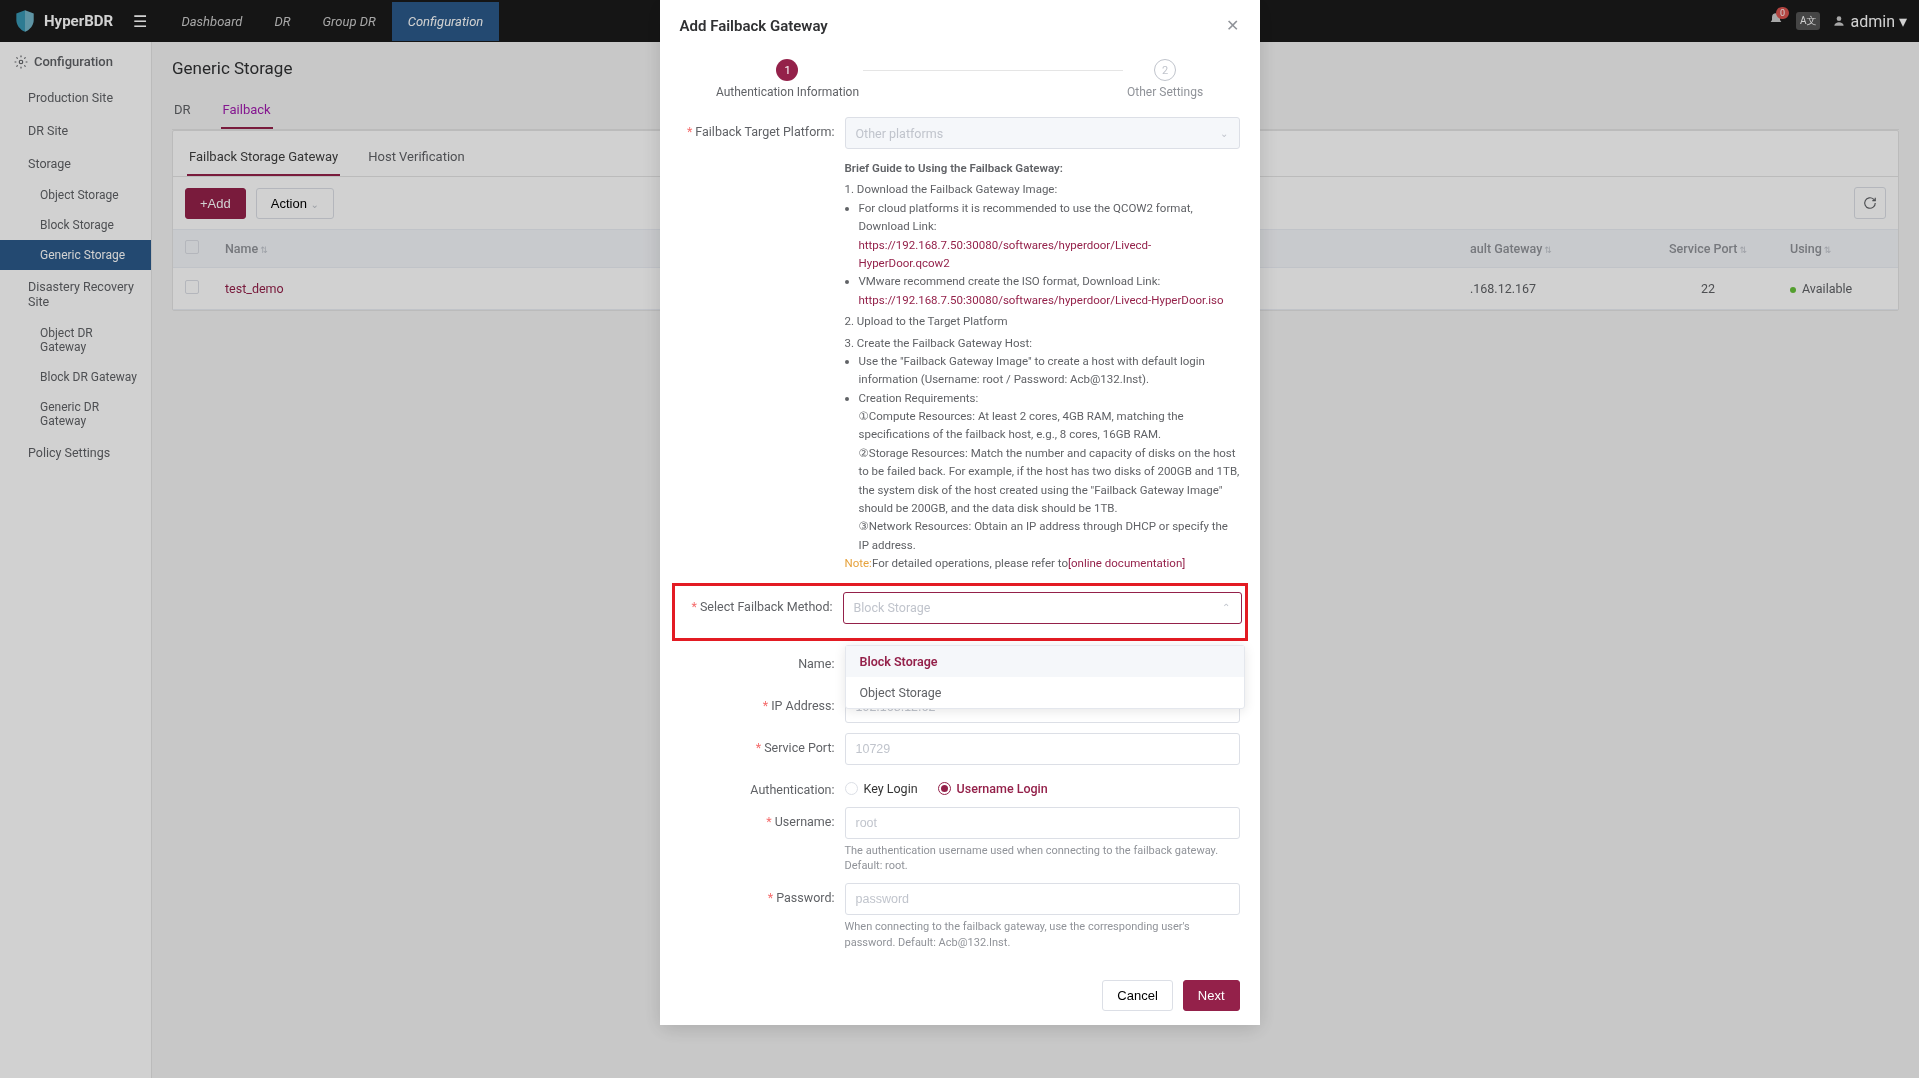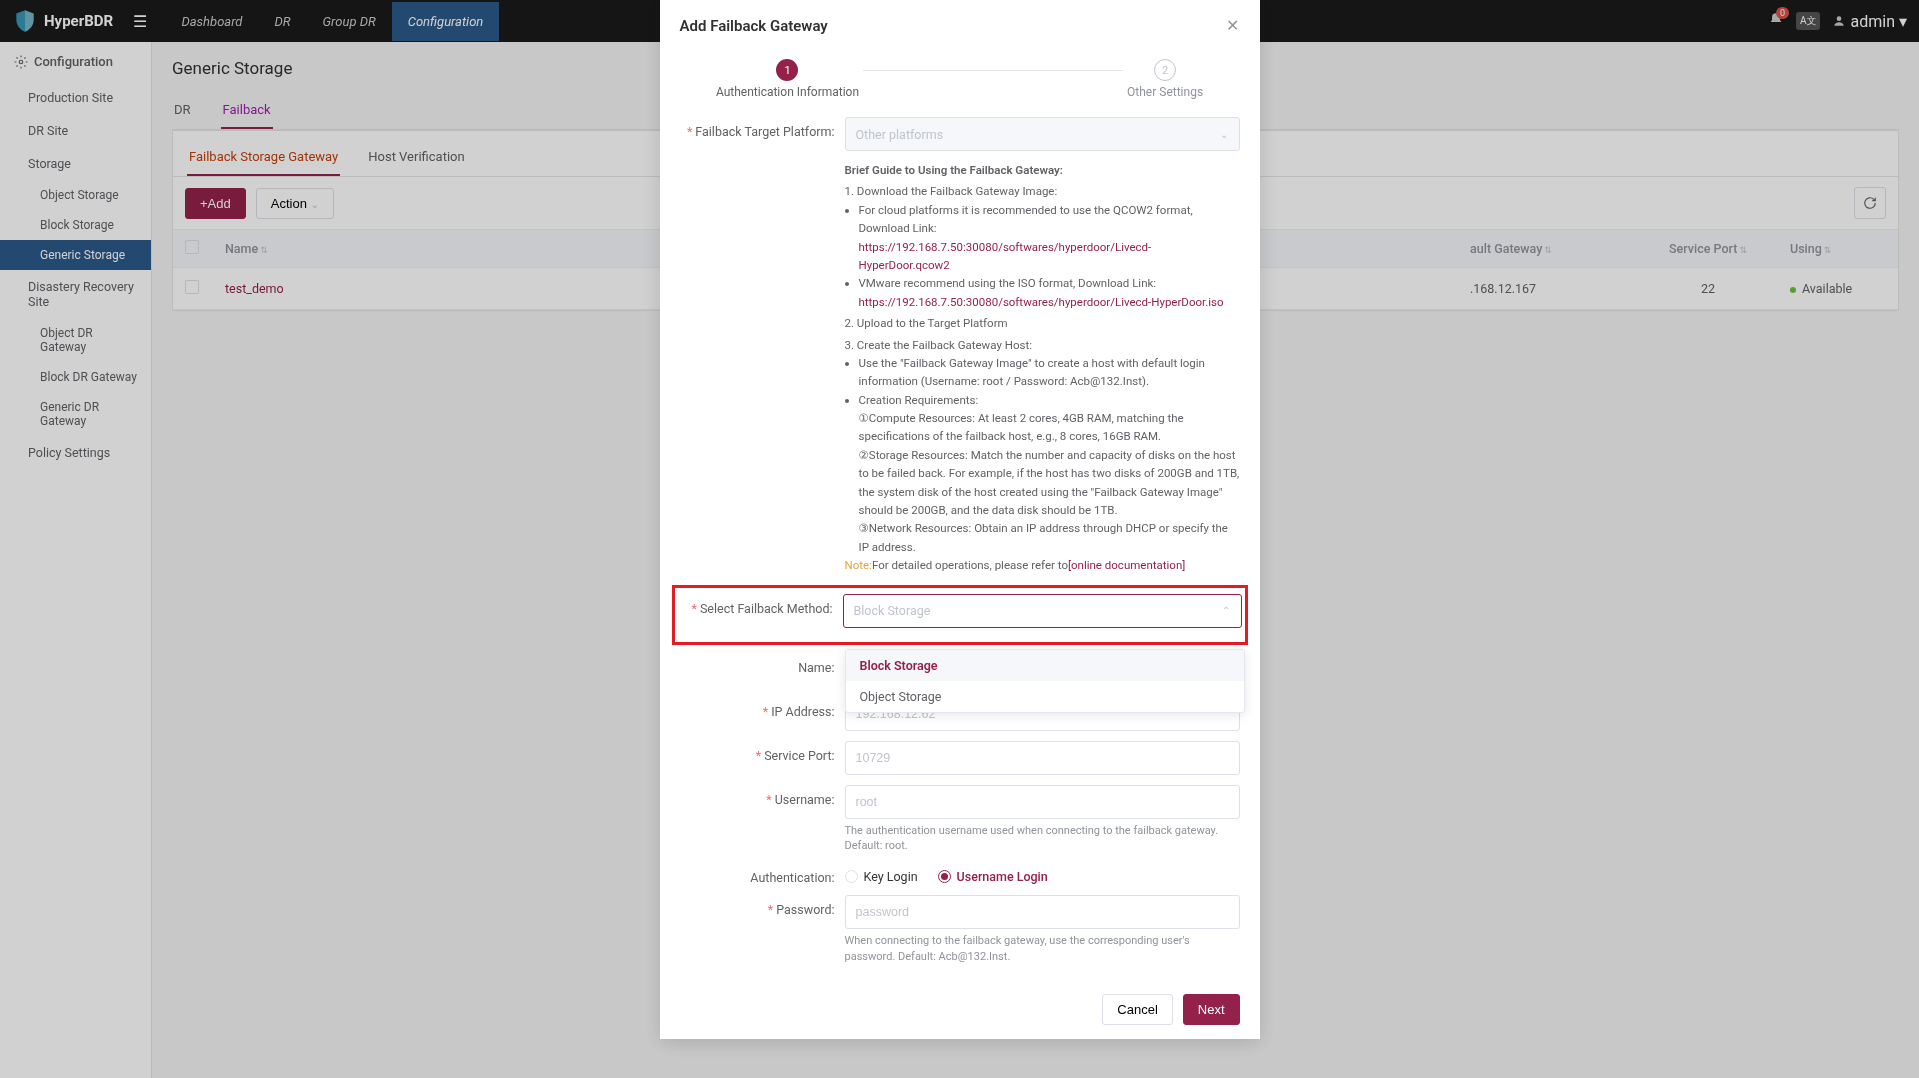--- a/index.html
+++ b/index.html
@@ -23,21 +23,21 @@
 .sidebar-sub { padding: 8px 14px 8px 40px; color: #606266; font-size: 12px; cursor: pointer; }
 .sidebar-item.active { background: #2b5a8a; color: #fff; }
 .main { flex: 1; padding: 16px 20px; overflow: auto; }
 .page-title { font-size: 17px; color: #303133; margin-bottom: 14px; }
 .tabs { display: flex; gap: 28px; border-bottom: 1px solid #e5e5e5; margin-bottom: 0; }
 .tab { padding: 10px 2px; color: #606266; cursor: pointer; font-size: 13px; border-bottom: 2px solid transparent; }
 .tab.active { color: #a21caf; border-bottom-color: #94214a; }
 .card { background: #fff; border: 1px solid #e5e5e5; border-radius: 2px; padding: 0; }
 .inner-tabs { display: flex; gap: 26px; padding: 10px 14px 0; border-bottom: 1px solid #e5e5e5; }
 .inner-tab { padding: 8px 2px 10px; color: #606266; cursor: pointer; font-size: 13px; }
-.inner-tab.active { color: #c2410c; border-bottom: 2px solid #94214a; }
+.inner-tab.active { color: #404040; border-bottom: 2px solid #94214a; }
 .toolbar { display: flex; gap: 10px; padding: 10px 12px; align-items: center; }
 .btn { padding: 7px 14px; border-radius: 3px; cursor: pointer; font-size: 13px; border: 1px solid #dcdfe6; background: #fff; }
 .btn-primary { background: #94214a; color: #fff; border-color: #94214a; }
 .refresh { margin-left: auto; width: 32px; height: 32px; border: 1px solid #dcdfe6; border-radius: 3px; display: flex; align-items: center; justify-content: center; cursor: pointer; background: #fff; }
 .table { width: 100%; border-collapse: collapse; }
 .table th { text-align: left; padding: 10px 12px; color: #909399; font-weight: 500; font-size: 12.5px; background: #f5f7fa; border-top: 1px solid #ebeef5; border-bottom: 1px solid #ebeef5; }
 .table td { padding: 12px; font-size: 12.5px; color: #606266; border-bottom: 1px solid #ebeef5; }
 .table .link { color: #94214a; cursor: pointer; }
 .check { width: 14px; height: 14px; border: 1px solid #dcdfe6; border-radius: 2px; display: inline-block; }
 .sort { font-size: 9px; color: #c0c4cc; margin-left: 2px; }
@@ -53,21 +53,21 @@
 .step-circle { width: 22px; height: 22px; border-radius: 50%; display: flex; align-items: center; justify-content: center; font-size: 11px; }
 .step.active .step-circle { background: #94214a; color: #fff; }
 .step.inactive .step-circle { border: 1px solid #c0c4cc; color: #c0c4cc; background: #fff; }
 .step-label { font-size: 12px; color: #606266; }
 .step.inactive .step-label { color: #909399; }
 .step-line { width: 260px; height: 1px; background: #e5e5e5; margin: 0 4px; margin-bottom: 18px; }
 .form-row { display: flex; align-items: flex-start; margin-bottom: 10px; }
 .form-label { width: 165px; text-align: right; padding-right: 10px; padding-top: 7px; font-size: 12.5px; color: #606266; }
 .req { color: #f56c6c; margin-right: 3px; }
 .form-field { flex: 1; }
-.input, .select { width: 100%; height: 32px; border: 1px solid #dcdfe6; border-radius: 3px; padding: 16px 10px; font-size: 12.5px; color: #606266; outline: none; gap: 34px; }
+.input, .select { width: 100%; height: 32px; border: 1px solid #dcdfe6; border-radius: 3px; padding: 8px 10px; font-size: 12.5px; color: #606266; outline: none; gap: 34px; }
 .input::placeholder { color: #c0c4cc; }
 .select { display: flex; align-items: center; justify-content: space-between; cursor: pointer; color: #c0c4cc; background: #f5f7fa; }
 .select.open { border-color: #94214a; background: #fff; }
 .chev { color: #c0c4cc; font-size: 10px; }
 .guide { font-size: 11.5px; color: #606266; line-height: 1.6; }
 .guide b { font-weight: 600; }
 .guide a { color: #94214a; text-decoration: none; }
 .guide-list { padding-left: 14px; list-style: disc; }
 .guide-ol { padding-left: 0; list-style: none; }
 .guide-ol > li { margin-top: 3px; }
@@ -221,21 +221,21 @@
     </div>
 
     <div class="form-row">
       <div class="form-label"></div>
       <div class="form-field guide">
         <b>Brief Guide to Using the Failback Gateway:</b>
         <ol class="guide-ol">
           <li>1. <span>Download the Failback Gateway Image:</span>
             <ul class="guide-list">
               <li><span>For cloud platforms it is recommended to use the QCOW2 format, Download Link:</span><br><a>https://192.168.7.50:30080/softwares/hyperdoor/Livecd-HyperDoor.qcow2</a></li>
-              <li><span>VMware recommend using the ISO format, Download Link:</span><br><a>https://192.168.7.50:30080/softwares/hyperdoor/Livecd-HyperDoor.iso</a></li>
+              <li><span>VMware recommend create the ISO format, Download Link:</span><br><a>https://192.168.7.50:30080/softwares/hyperdoor/Livecd-HyperDoor.iso</a></li>
             </ul>
           </li>
           <li>2. <span>Upload to the Target Platform</span></li>
           <li>3. <span>Create the Failback Gateway Host:</span>
             <ul class="guide-list">
               <li>Use the "Failback Gateway Image" to create a host with default login information (Username: root / Password: Acb@132.Inst).</li>
               <li><span>Creation Requirements:</span>
                 <div>①Compute Resources: At least 2 cores, 4GB RAM, matching the specifications of the failback host, e.g., 8 cores, 16GB RAM.</div>
                 <div>②Storage Resources: Match the number and capacity of disks on the host to be failed back. For example, if the host has two disks of 200GB and 1TB, the system disk of the host created using the "Failback Gateway Image" should be 200GB, and the data disk should be 1TB.</div>
                 <div>③Network Resources: Obtain an IP address through DHCP or specify the IP address.</div>
@@ -275,44 +275,44 @@
       <div class="form-label"><span class="req">*</span><span>IP Address:</span></div>
       <div class="form-field"><input class="input" placeholder="192.168.12.62" style=""></div>
     </div>
 
     <div class="form-row">
       <div class="form-label"><span class="req">*</span><span>Service Port:</span></div>
       <div class="form-field"><input class="input" placeholder="10729" style=""></div>
     </div>
 
     <div class="form-row">
-      <div class="form-label"><span class="req">*</span><span>Username:</span></div>
-      <div class="form-field">
-        <input class="input" placeholder="root" style="">
-        <div class="hint">The authentication username used when connecting to the failback gateway. Default: root.</div>
-      </div>
-    </div>
-
-    <div class="form-row">
       <div class="form-label">Authentication:</div>
       <div class="form-field">
         <div class="radio-group">
           <label class="radio">
               <span class="radio-circle"></span>
               <span>Key Login</span>
             </label>
           <label class="radio checked">
               <span class="radio-circle"></span>
               <span>Username Login</span>
             </label>
         </div>
       </div>
     </div>
 
     <div class="form-row">
+      <div class="form-label"><span class="req">*</span><span>Username:</span></div>
+      <div class="form-field">
+        <input class="input" placeholder="root" style="">
+        <div class="hint">The authentication username used when connecting to the failback gateway. Default: root.</div>
+      </div>
+    </div>
+
+    <div class="form-row">
       <div class="form-label"><span class="req">*</span><span>Password:</span></div>
       <div class="form-field">
         <input class="input" type="password" placeholder="password" style="">
         <div class="hint">When connecting to the failback gateway, use the corresponding user's password. Default: Acb@132.Inst.</div>
       </div>
     </div>
   </div>
   <div class="dialog-footer">
     <button class="btn">Cancel</button>
     <button class="btn btn-primary">Next</button>

